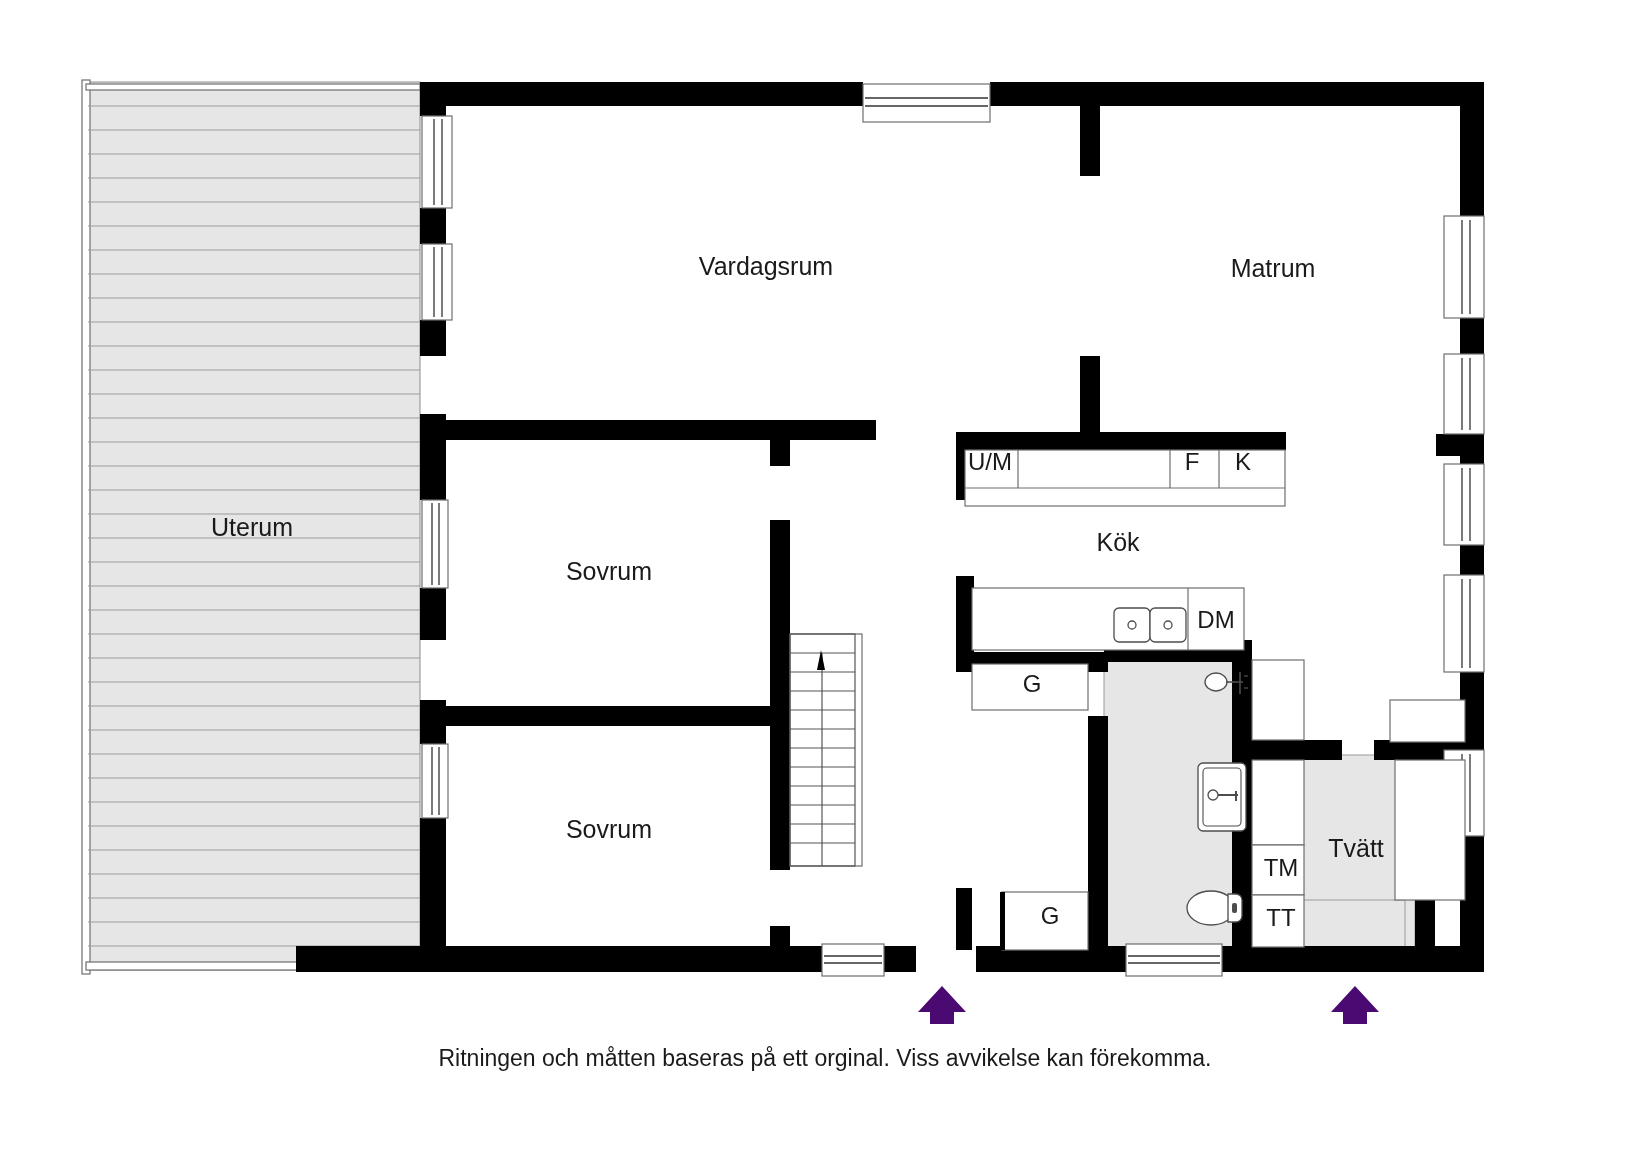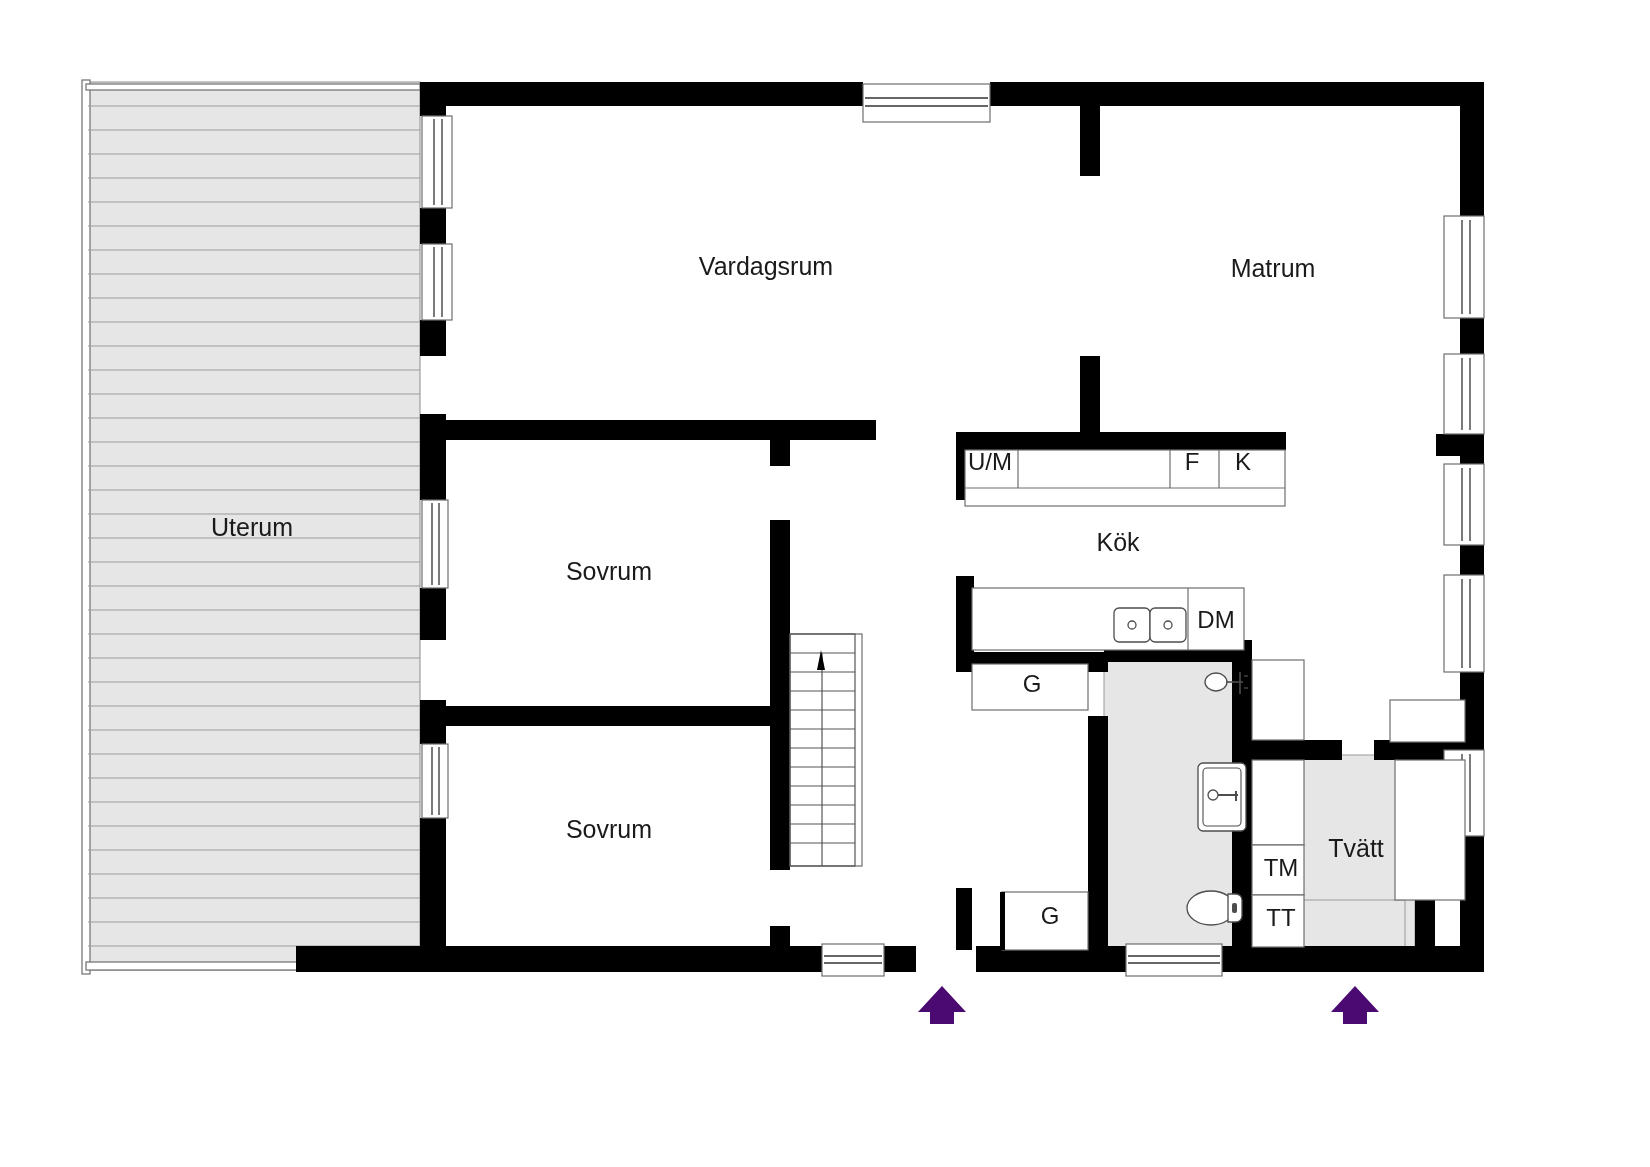--- a/index.html
+++ b/index.html
@@ -333,14 +333,15 @@
       <text class="appl-label" x="1243" y="464">K</text>
       <text class="appl-label" x="1216" y="622">DM</text>
       <text class="appl-label" x="1032" y="686">G</text>
       <text class="appl-label" x="1050" y="918">G</text>
       <text class="appl-label" x="1281" y="870">TM</text>
       <text class="appl-label" x="1281" y="920">TT</text>
     </g>
 
   </svg>
 
+  <div id="caption">Ritningen och måtten baseras på ett orginal. Viss avvikelse kan förekomma.</div>
 
 </div>
 
 </body></html>

